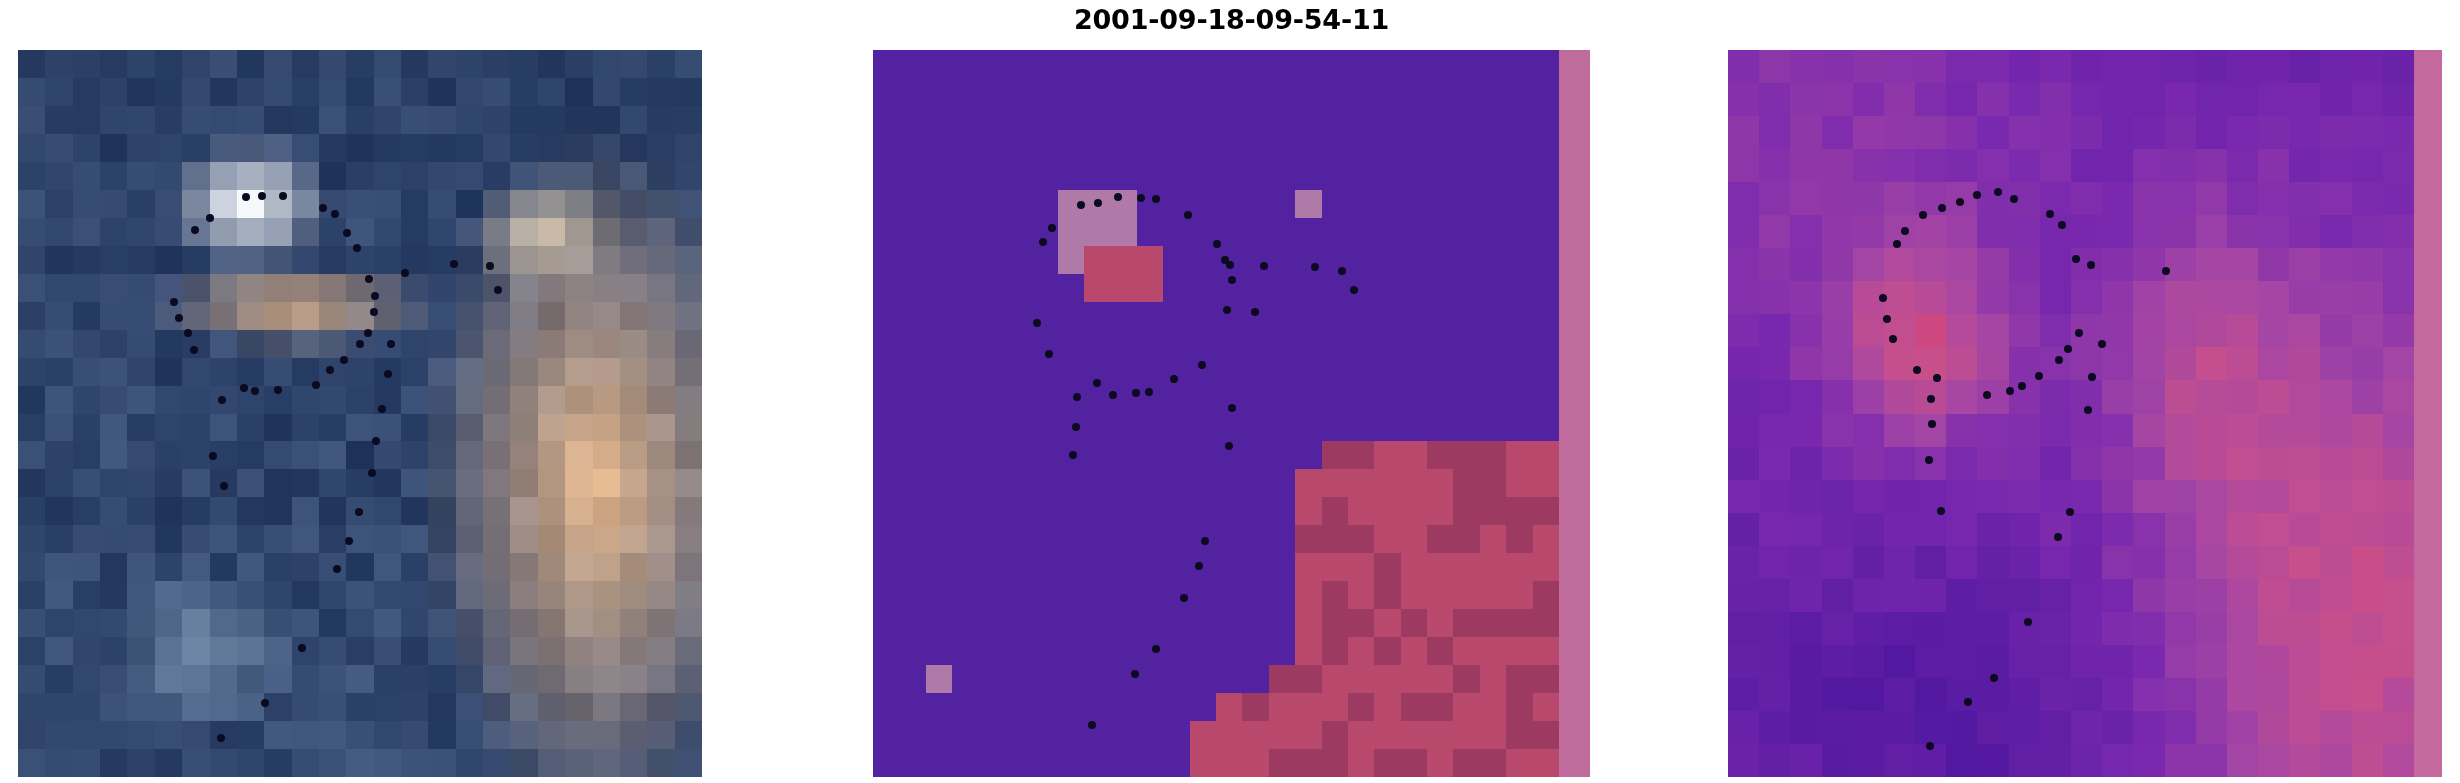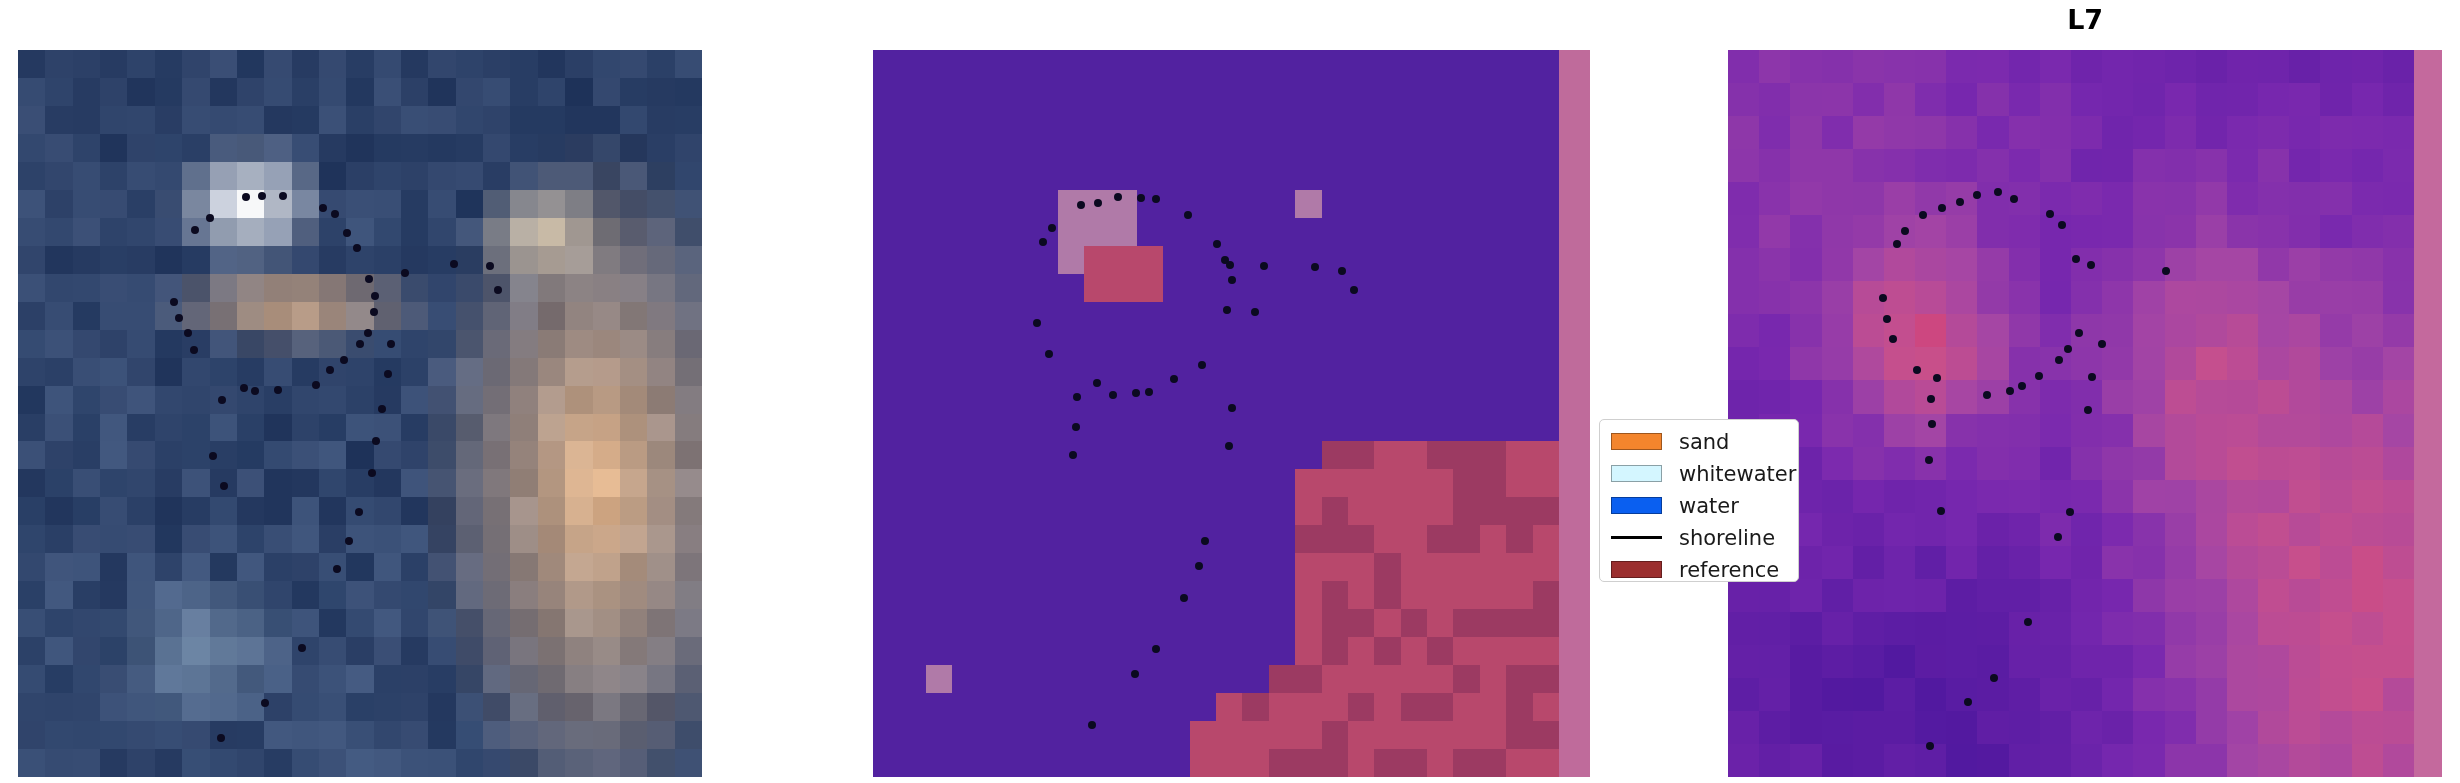--- a/index.html
+++ b/index.html
@@ -751,20 +751,21 @@
         <div class="dot" style="left:242.9px;top:649.3px;width:8px;height:8px;"></div>
         <div class="dot" style="left:199.1px;top:684.2px;width:8px;height:8px;"></div>
         <div class="dot" style="left:467.8px;top:212.4px;width:8px;height:8px;"></div>
         <div class="dot" style="left:475.7px;top:236.2px;width:8px;height:8px;"></div>
         <div class="dot" style="left:199.9px;top:346.1px;width:8px;height:8px;"></div>
         <div class="dot" style="left:190.6px;top:402.0px;width:8px;height:8px;"></div>
         <div class="dot" style="left:202.3px;top:432.0px;width:8px;height:8px;"></div>
       </div>
   </div>
 
+  <div class="panel-title" style="left:873px;top:4px;width:717px;">2001-09-18-09-54-11</div>
   <div class="panel" id="p2" style="left:873px;top:50px;width:717px;height:727px;">
     <div class="raster" id="p2r">
         <div class="cell" style="left:0.00px;top:0.00px;width:26.98px;height:28.56px;background:#5222a0"></div>
         <div class="cell" style="left:26.38px;top:0.00px;width:26.98px;height:28.56px;background:#5222a0"></div>
         <div class="cell" style="left:52.77px;top:0.00px;width:26.98px;height:28.56px;background:#5222a0"></div>
         <div class="cell" style="left:79.15px;top:0.00px;width:26.98px;height:28.56px;background:#5222a0"></div>
         <div class="cell" style="left:105.54px;top:0.00px;width:26.98px;height:28.56px;background:#5222a0"></div>
         <div class="cell" style="left:131.92px;top:0.00px;width:26.98px;height:28.56px;background:#5222a0"></div>
         <div class="cell" style="left:158.31px;top:0.00px;width:26.98px;height:28.56px;background:#5222a0"></div>
         <div class="cell" style="left:184.69px;top:0.00px;width:26.98px;height:28.56px;background:#5222a0"></div>
@@ -1470,21 +1471,20 @@
         <div class="dot" style="left:258.1px;top:620.3px;width:8px;height:8px;"></div>
         <div class="dot" style="left:215.3px;top:671.0px;width:8px;height:8px;"></div>
         <div class="dot" style="left:465.3px;top:217.0px;width:8px;height:8px;"></div>
         <div class="dot" style="left:477.2px;top:236.3px;width:8px;height:8px;"></div>
         <div class="dot" style="left:200.3px;top:342.5px;width:8px;height:8px;"></div>
         <div class="dot" style="left:198.8px;top:373.4px;width:8px;height:8px;"></div>
         <div class="dot" style="left:196.0px;top:401.2px;width:8px;height:8px;"></div>
       </div>
   </div>
 
-  <div class="panel-title" style="left:1728px;top:4px;width:714px;">L7</div>
   <div class="panel" id="p3" style="left:1728px;top:50px;width:714px;height:727px;">
     <div class="raster" id="p3r">
         <div class="cell" style="left:0.00px;top:0.00px;width:31.78px;height:33.65px;background:rgb(129,46,172)"></div>
         <div class="cell" style="left:31.18px;top:0.00px;width:31.78px;height:33.65px;background:rgb(141,54,170)"></div>
         <div class="cell" style="left:62.36px;top:0.00px;width:31.78px;height:33.65px;background:rgb(135,50,171)"></div>
         <div class="cell" style="left:93.55px;top:0.00px;width:31.78px;height:33.65px;background:rgb(133,49,171)"></div>
         <div class="cell" style="left:124.73px;top:0.00px;width:31.78px;height:33.65px;background:rgb(138,52,170)"></div>
         <div class="cell" style="left:155.91px;top:0.00px;width:31.78px;height:33.65px;background:rgb(136,51,171)"></div>
         <div class="cell" style="left:187.09px;top:0.00px;width:31.78px;height:33.65px;background:rgb(135,50,171)"></div>
         <div class="cell" style="left:218.27px;top:0.00px;width:31.78px;height:33.65px;background:rgb(123,42,174)"></div>
@@ -1999,36 +1999,14 @@
         <div class="dot" style="left:262.0px;top:624.0px;width:8px;height:8px;"></div>
         <div class="dot" style="left:236.4px;top:647.6px;width:8px;height:8px;"></div>
         <div class="dot" style="left:197.8px;top:691.6px;width:8px;height:8px;"></div>
         <div class="dot" style="left:198.5px;top:344.5px;width:8px;height:8px;"></div>
         <div class="dot" style="left:200.2px;top:369.7px;width:8px;height:8px;"></div>
         <div class="dot" style="left:197.4px;top:406.3px;width:8px;height:8px;"></div>
         <div class="dot" style="left:208.9px;top:456.9px;width:8px;height:8px;"></div>
       </div>
   </div>
 
-  <div class="legend" id="legend" style="left: 1599px; top: 419px; width: 200px; height: 163px; border-color: rgb(207, 207, 207); background: rgb(255, 255, 255);">
-      <div class="legend-row">
-        <div class="swatch" style="background: rgb(243, 133, 45);"></div>
-        <span class="legend-label">sand</span>
-      </div>
-      <div class="legend-row">
-        <div class="swatch" style="background: rgb(212, 246, 255);"></div>
-        <span class="legend-label">whitewater</span>
-      </div>
-      <div class="legend-row">
-        <div class="swatch" style="background: rgb(10, 95, 240);"></div>
-        <span class="legend-label">water</span>
-      </div>
-      <div class="legend-row">
-        <div class="swatch line" style="border-top-color: rgb(0, 0, 0);"></div>
-        <span class="legend-label">shoreline</span>
-      </div>
-      <div class="legend-row">
-        <div class="swatch" style="background: rgb(155, 47, 47);"></div>
-        <span class="legend-label">reference</span>
-      </div>
-    </div>
 
 </div>
 
 </body></html>

